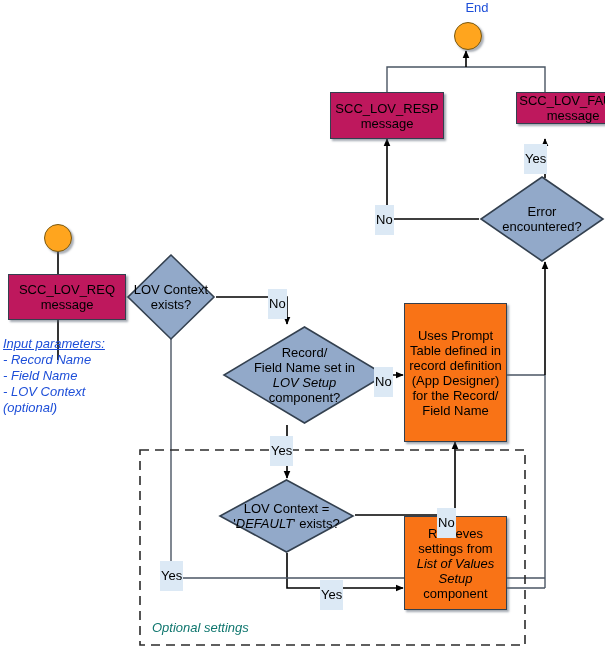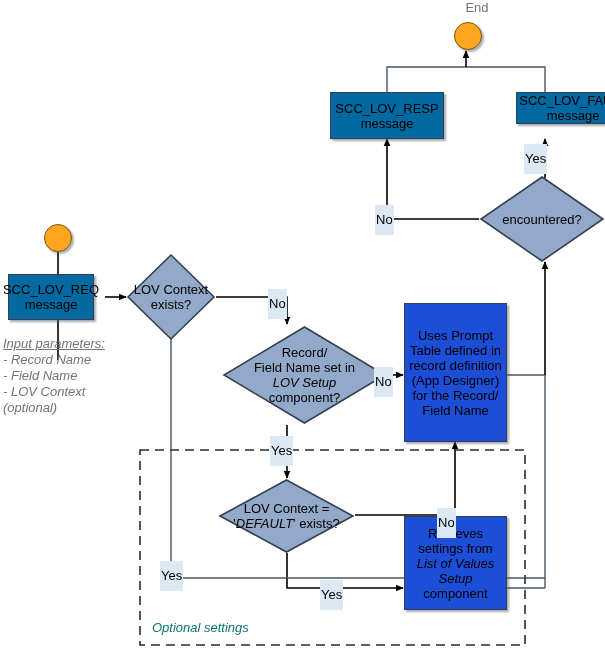--- a/index.html
+++ b/index.html
@@ -17,22 +17,22 @@
   
   .box{
     border:1px solid #33404f;
     display:flex;align-items:center;justify-content:center;
     text-align:center;
     font-size:13px;
     color:#000000;
     line-height:15px;
     box-shadow:2px 2px 2px rgba(90,100,115,.55);
   }
-  .box.msg{background:#0369a1;}
-  .box.proc{background:#1d4ed8;}
+  .box.msg{background:#be185d;}
+  .box.proc{background:#f97316;}
 
   
   .diamond{
     display:flex;align-items:center;justify-content:center;
   }
   .diamond .dshape{
     position:absolute;left:0;top:0;width:100%;height:100%;
   }
   .diamond .dtext{
     position:relative;z-index:2;
@@ -44,21 +44,21 @@
   
   .circle{
     border-radius:50%;
     background:#ffa51e;
     border:1px solid #7a5a12;
     box-shadow:2px 2px 2px rgba(90,100,115,.5);
   }
 
   .plain{
     position:absolute;
-    font-size:13px;line-height:16px;color:#737373;
+    font-size:13px;line-height:16px;color:#1d4ed8;
   }
   .ital{font-style:italic;}
   .und{text-decoration:underline;font-style:italic;}
 
   .edgelabel{
     position:absolute;
     font-size:13px;line-height:14px;color:#000;
     background:#dce9f5;
     padding:8px 1px;
     white-space:nowrap;
@@ -128,25 +128,26 @@
 
   <div class="node box msg" style="left:516px;top:92px;width:114px;height:32px;">
     <span>SCC_LOV_FAULT message</span>
   </div>
 
   <div class="node diamond" style="left:479px;top:175px;width:126px;height:88px;">
     <svg class="dshape" viewBox="0 0 126 88" preserveAspectRatio="none">
       <polygon points="63,2 124,44 63,86 2,44" fill="#92a9c9" stroke="#33404f" stroke-width="1.6"></polygon>
     </svg>
     <div class="dtext">
+      <div>Error</div>
       <div>encountered?</div>
     </div>
   </div>
 
-  <div class="node box msg" style="left:8px;top:274px;width:86px;height:46px;align-items:center;">
+  <div class="node box msg" style="left:8px;top:274px;width:118px;height:46px;align-items:center;">
     <span>SCC_LOV_REQ message</span>
   </div>
 
   <div class="node diamond" style="left:126px;top:253px;width:90px;height:88px;">
     <svg class="dshape" viewBox="0 0 90 88" preserveAspectRatio="none">
       <polygon points="45,2 88,44 45,86 2,44" fill="#92a9c9" stroke="#33404f" stroke-width="1.6"></polygon>
     </svg>
     <div class="dtext">LOV Context exists?</div>
   </div>
 

